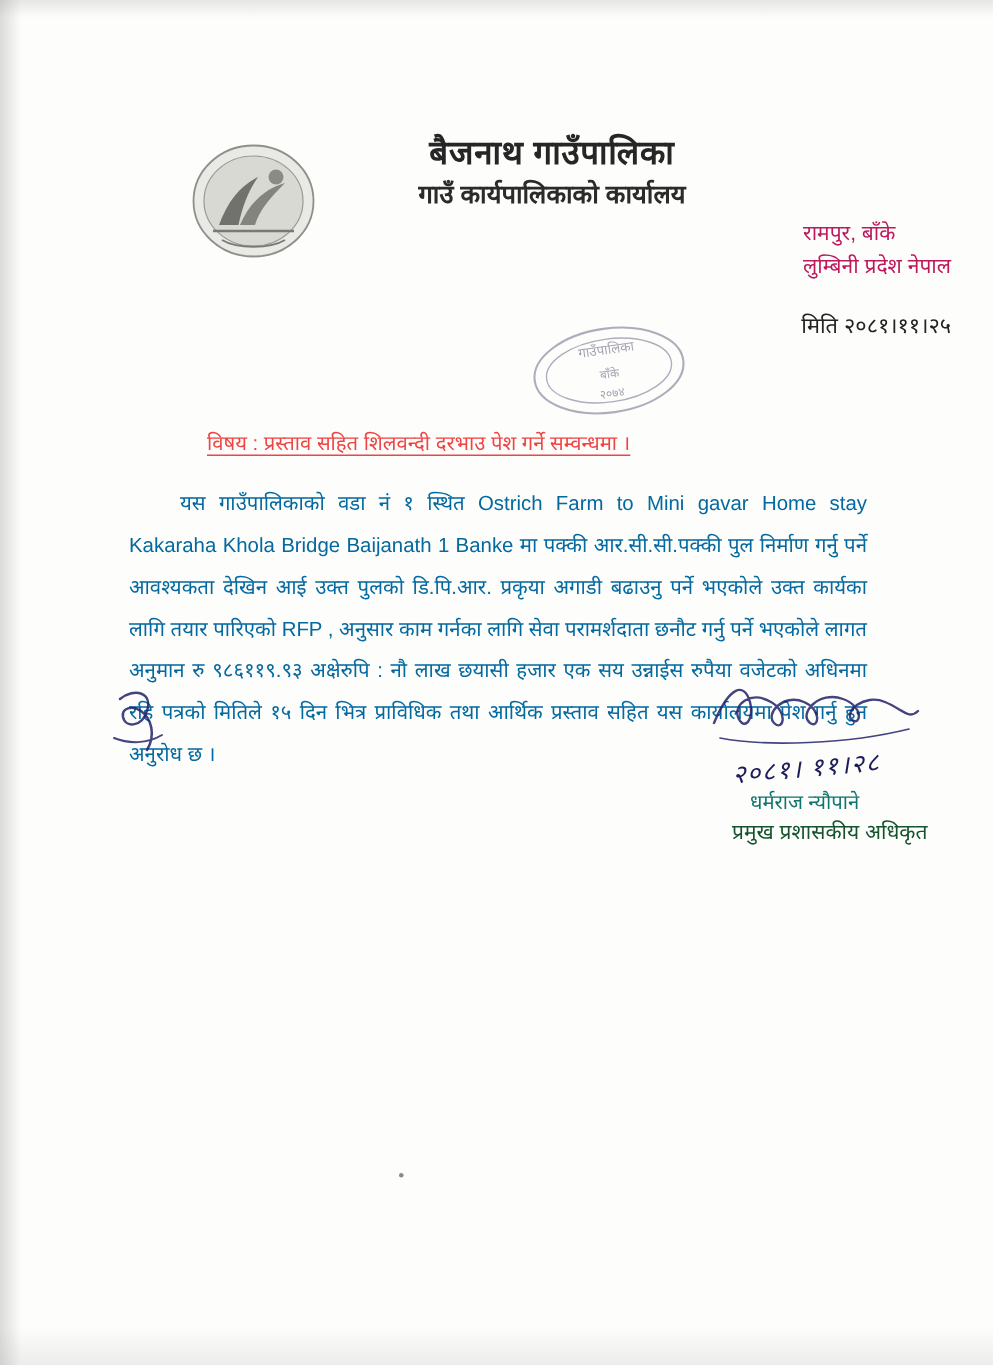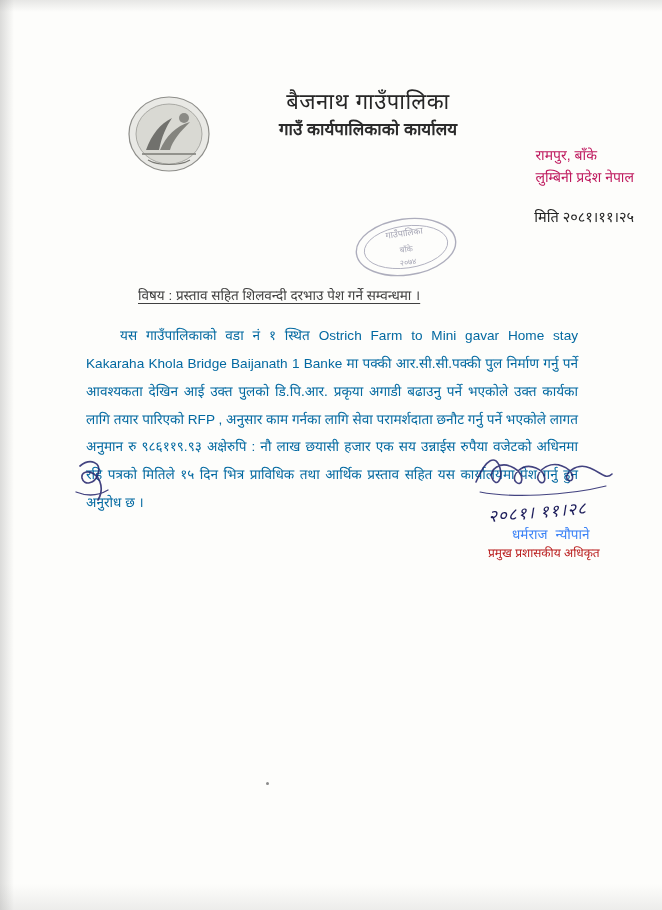--- a/index.html
+++ b/index.html
@@ -60,21 +60,21 @@
   .emblem svg { display:block; }
 
   .org-block {
     position: absolute;
     left: 218px; top: 0px;
     width: 300px;
     text-align: center;
   }
   .org-name {
     font-family: "Liberation Sans", sans-serif;
-    font-weight: normal;
+    font-weight: bold;
     font-size: 22px;
     letter-spacing: 0.5px;
     color: #262626;
     line-height: 1.25;
   }
   .org-sub {
     font-family: "Liberation Sans", sans-serif;
     font-weight: bold;
     font-size: 17px;
     color: #2b2b2b;
@@ -129,21 +129,21 @@
     font-family: "Liberation Sans", sans-serif;
     font-size: 15.5px;
     color: #202020;
   }
   .subject {
     position: absolute;
     left: 138px; top: 286px;
     width: 420px;
     font-family: "Liberation Sans", sans-serif;
     font-size: 13.5px;
-    color: #404040;
+    color: #ef4444;
     text-decoration: underline;
     text-underline-offset: 3px;
     white-space: nowrap;
   }
 
   
   .body-text {
     position: absolute;
     left: 86px; top: 322px;
     width: 492px;
@@ -175,31 +175,30 @@
     font-family: "Liberation Serif", serif;
     font-style: italic;
     font-size: 17px;
     color: #1c1c5a;
     transform: rotate(-5deg);
     letter-spacing: 1px;
   }
   .sig-name {
     position: absolute;
     left: 500px; top: 525px;
-    font-family: Liberation Mono, monospace;
+    font-family: Liberation Serif, serif;
     font-size: 13.5px;
-    color: #3b82f6;
-    margin-left: 12px;
+    color: #0f766e;
   }
   .sig-title {
     position: absolute;
     left: 488px; top: 544px;
     font-family: "Liberation Sans", sans-serif;
-    font-size: 12px;
-    color: #b91c1c;
+    font-size: 14px;
+    color: #14532d;
   }
   .speck {
     position: absolute;
     left: 266px; top: 782px;
     width: 3px; height: 3px;
     border-radius: 50%;
     background: #8a8a8a;
   }
 </style>
 </head>

